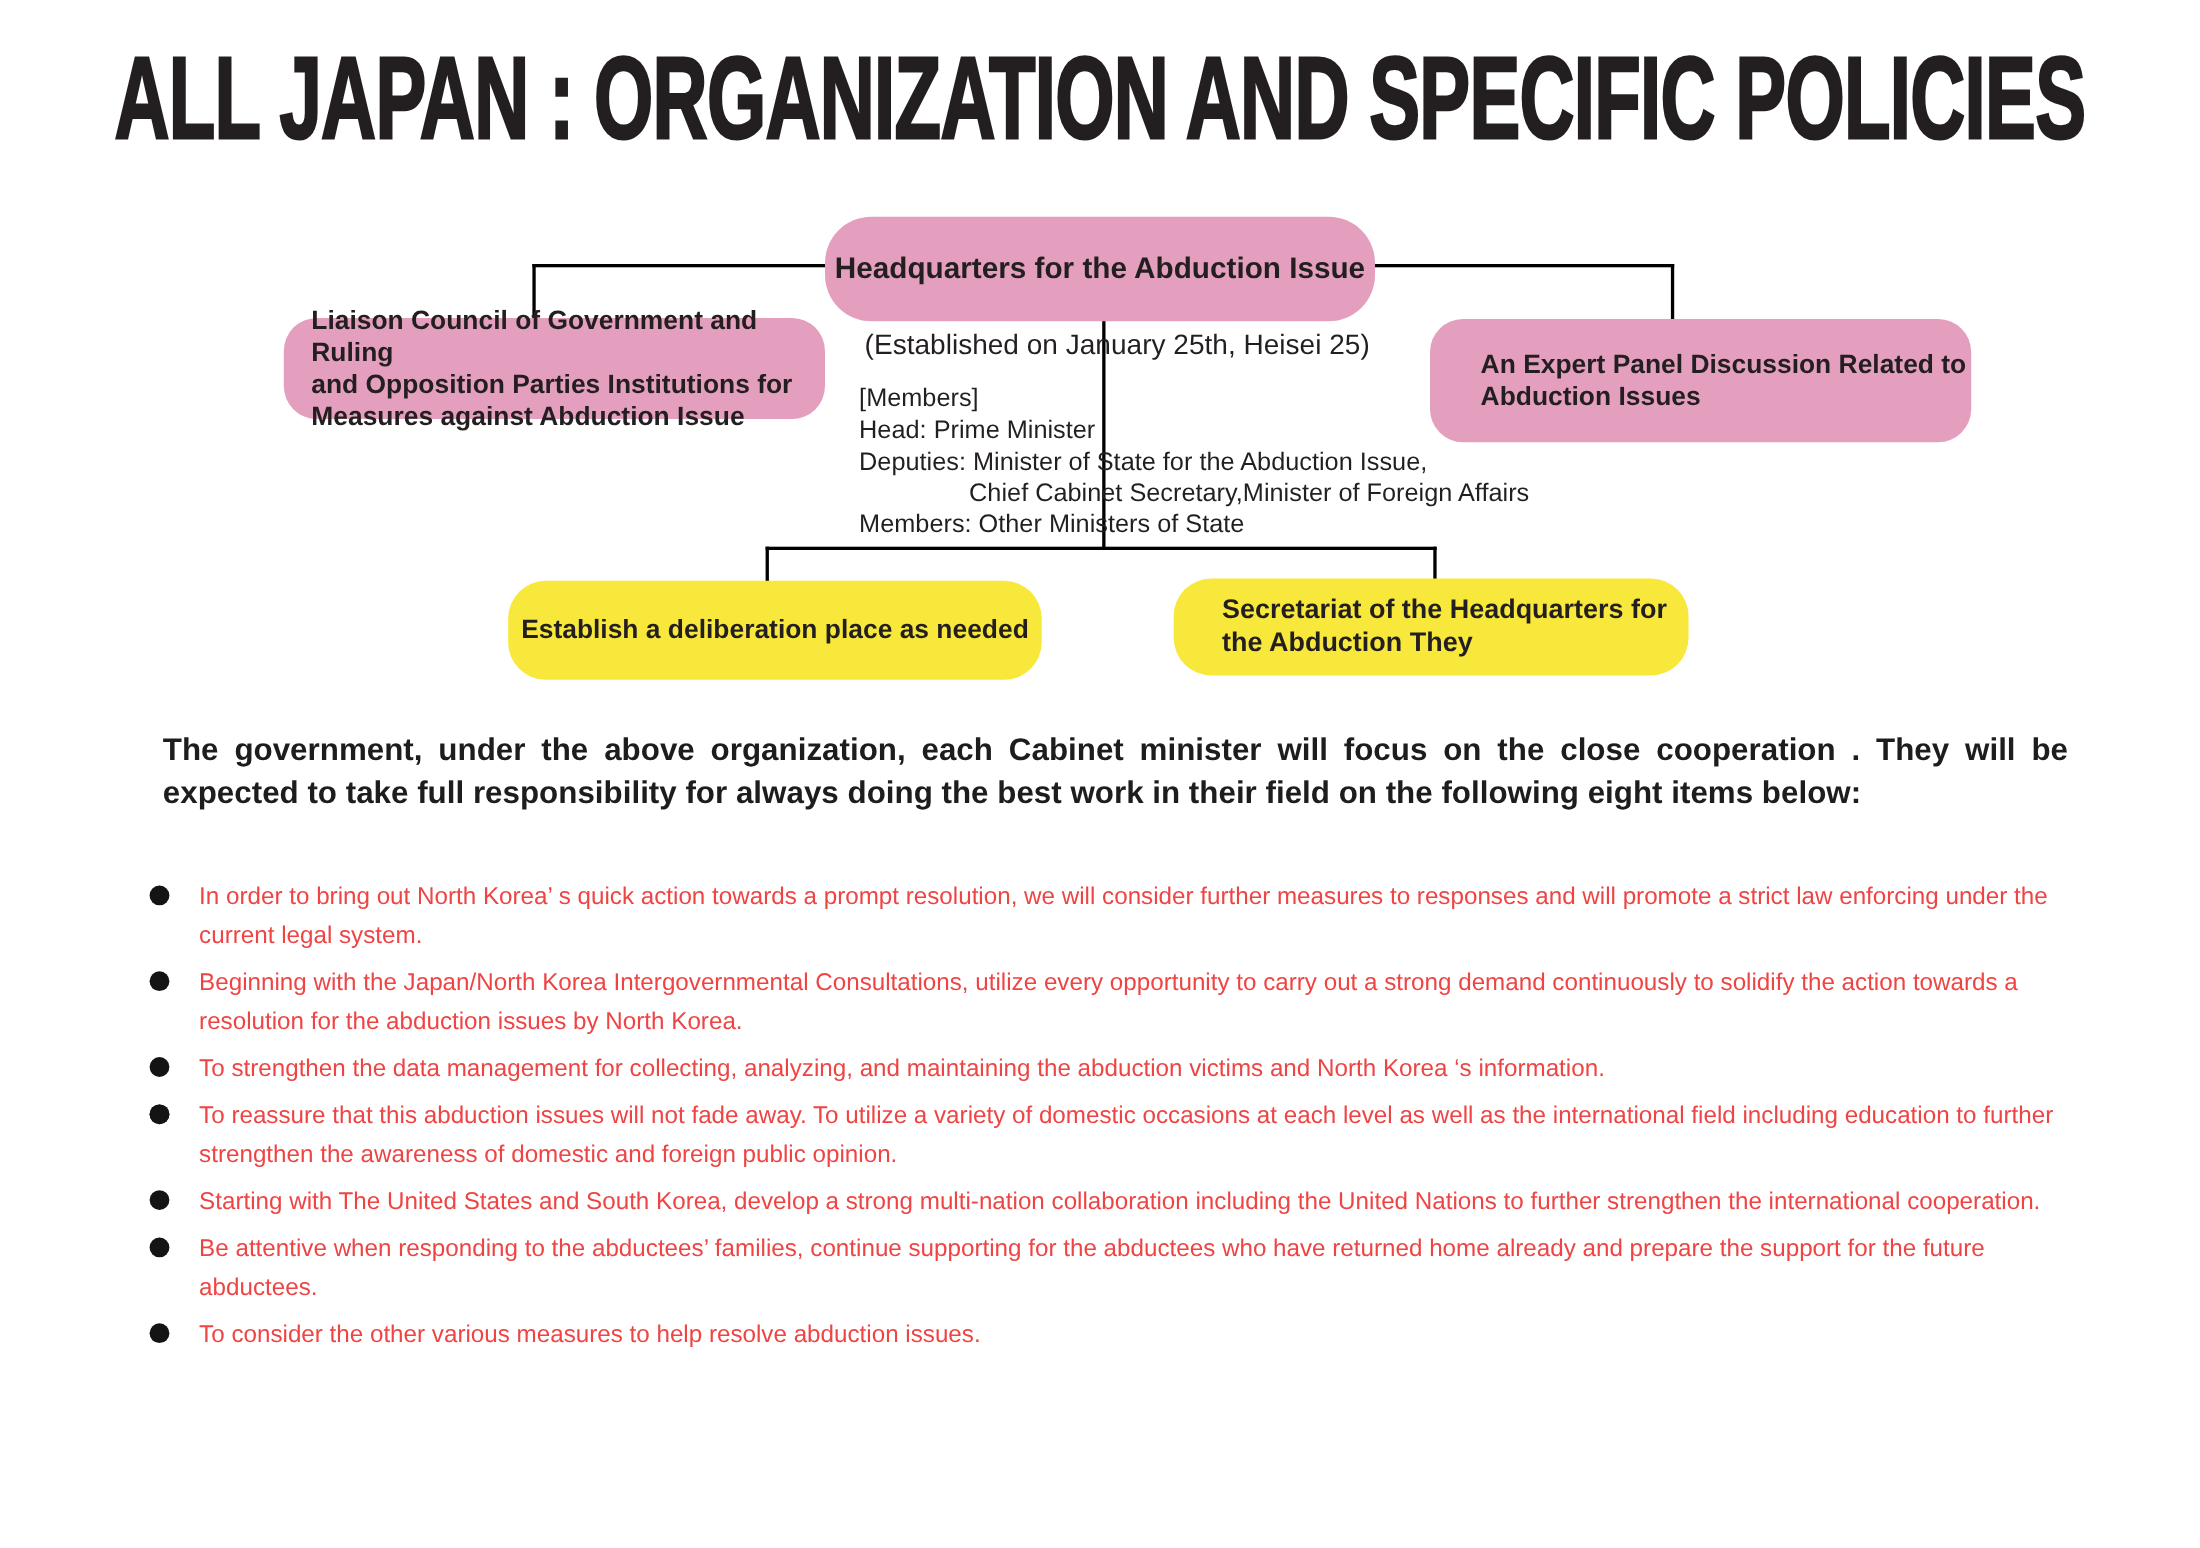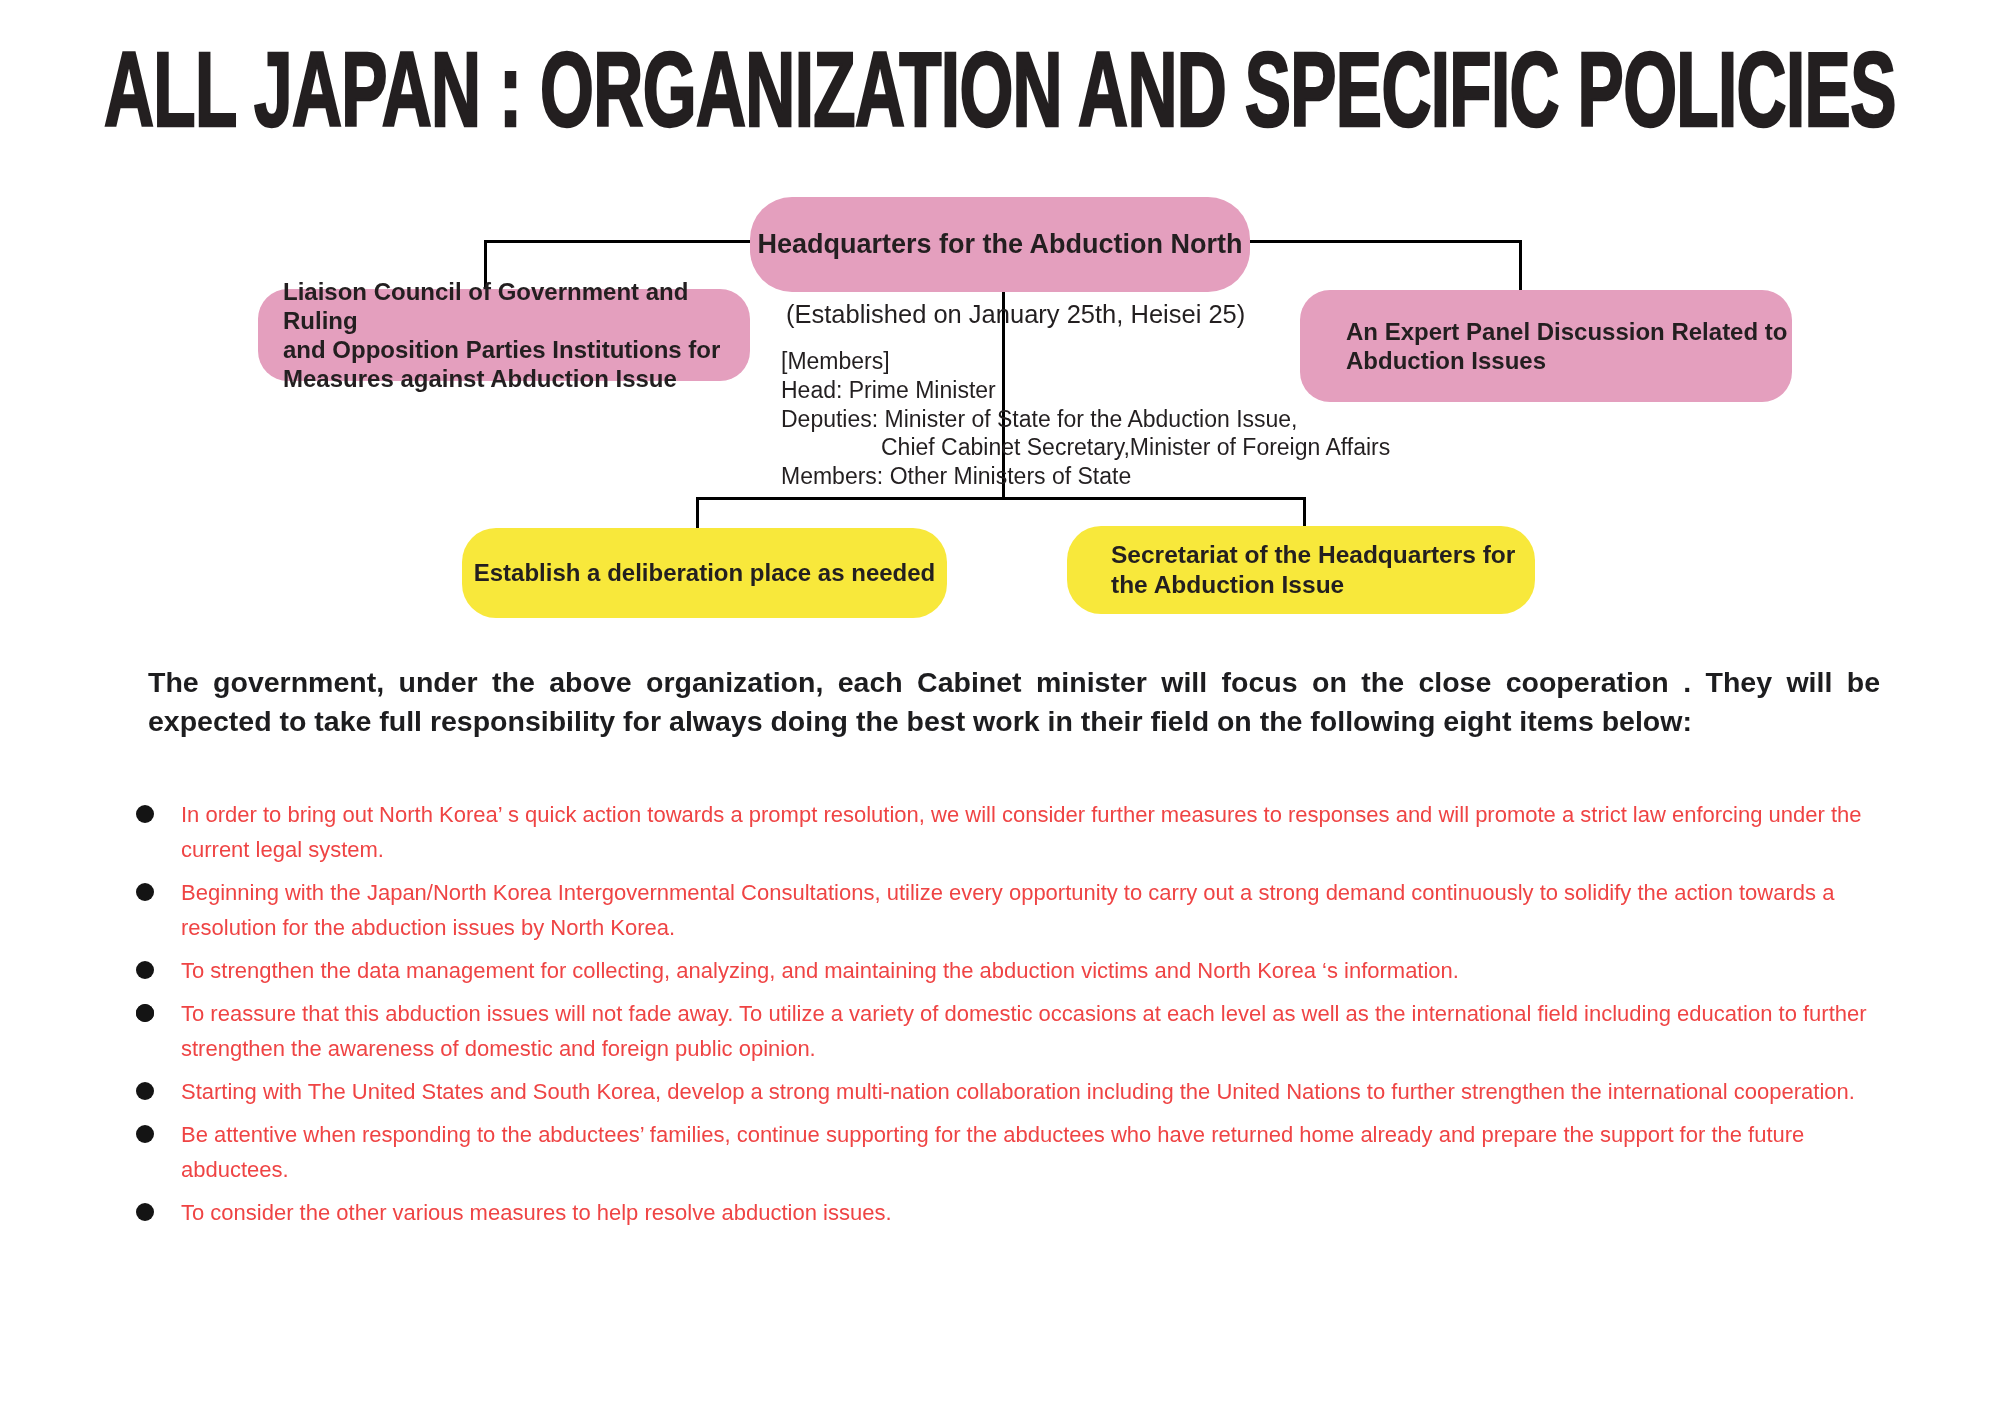--- a/index.html
+++ b/index.html
@@ -98,37 +98,37 @@
     <div class="line" style="left:484px;top:240px;width:266px;height:3px;"></div>
     <div class="line" style="left:484px;top:240px;width:3px;height:52px;"></div>
     <div class="line" style="left:1250px;top:240px;width:272px;height:3px;"></div>
     <div class="line" style="left:1519px;top:240px;width:3px;height:52px;"></div>
     <div class="line" style="left:1002px;top:290px;width:3px;height:210px;"></div>
     <div class="line" style="left:696px;top:497px;width:610px;height:3px;"></div>
     <div class="line" style="left:696px;top:497px;width:3px;height:33px;"></div>
     <div class="line" style="left:1303px;top:497px;width:3px;height:31px;"></div>
 
     <div class="box pink hq">
-      <span>Headquarters for the Abduction North</span>
+      <span>Headquarters for the Abduction Issue</span>
     </div>
     <div class="box pink liaison">
       <span>Liaison Council of Government and Ruling
 and Opposition Parties Institutions for
 Measures against Abduction Issue</span>
     </div>
     <div class="box pink expert">
       <span>An Expert Panel Discussion Related to
 Abduction Issues</span>
     </div>
     <div class="box yellow delib">
       <span>Establish a deliberation place as needed</span>
     </div>
     <div class="box yellow secretariat">
       <span>Secretariat of the Headquarters for
-the Abduction Issue</span>
+the Abduction They</span>
     </div>
 
     <div class="established">(Established on January 25th, Heisei 25)</div>
     <div class="members">
       <div>[Members]</div>
       <div>Head: Prime Minister</div>
       <div>Deputies:  Minister of State for the Abduction Issue,</div>
       <div class="indent">Chief Cabinet Secretary,Minister of Foreign Affairs</div>
       <div>Members: Other Ministers of State</div>
     </div>

